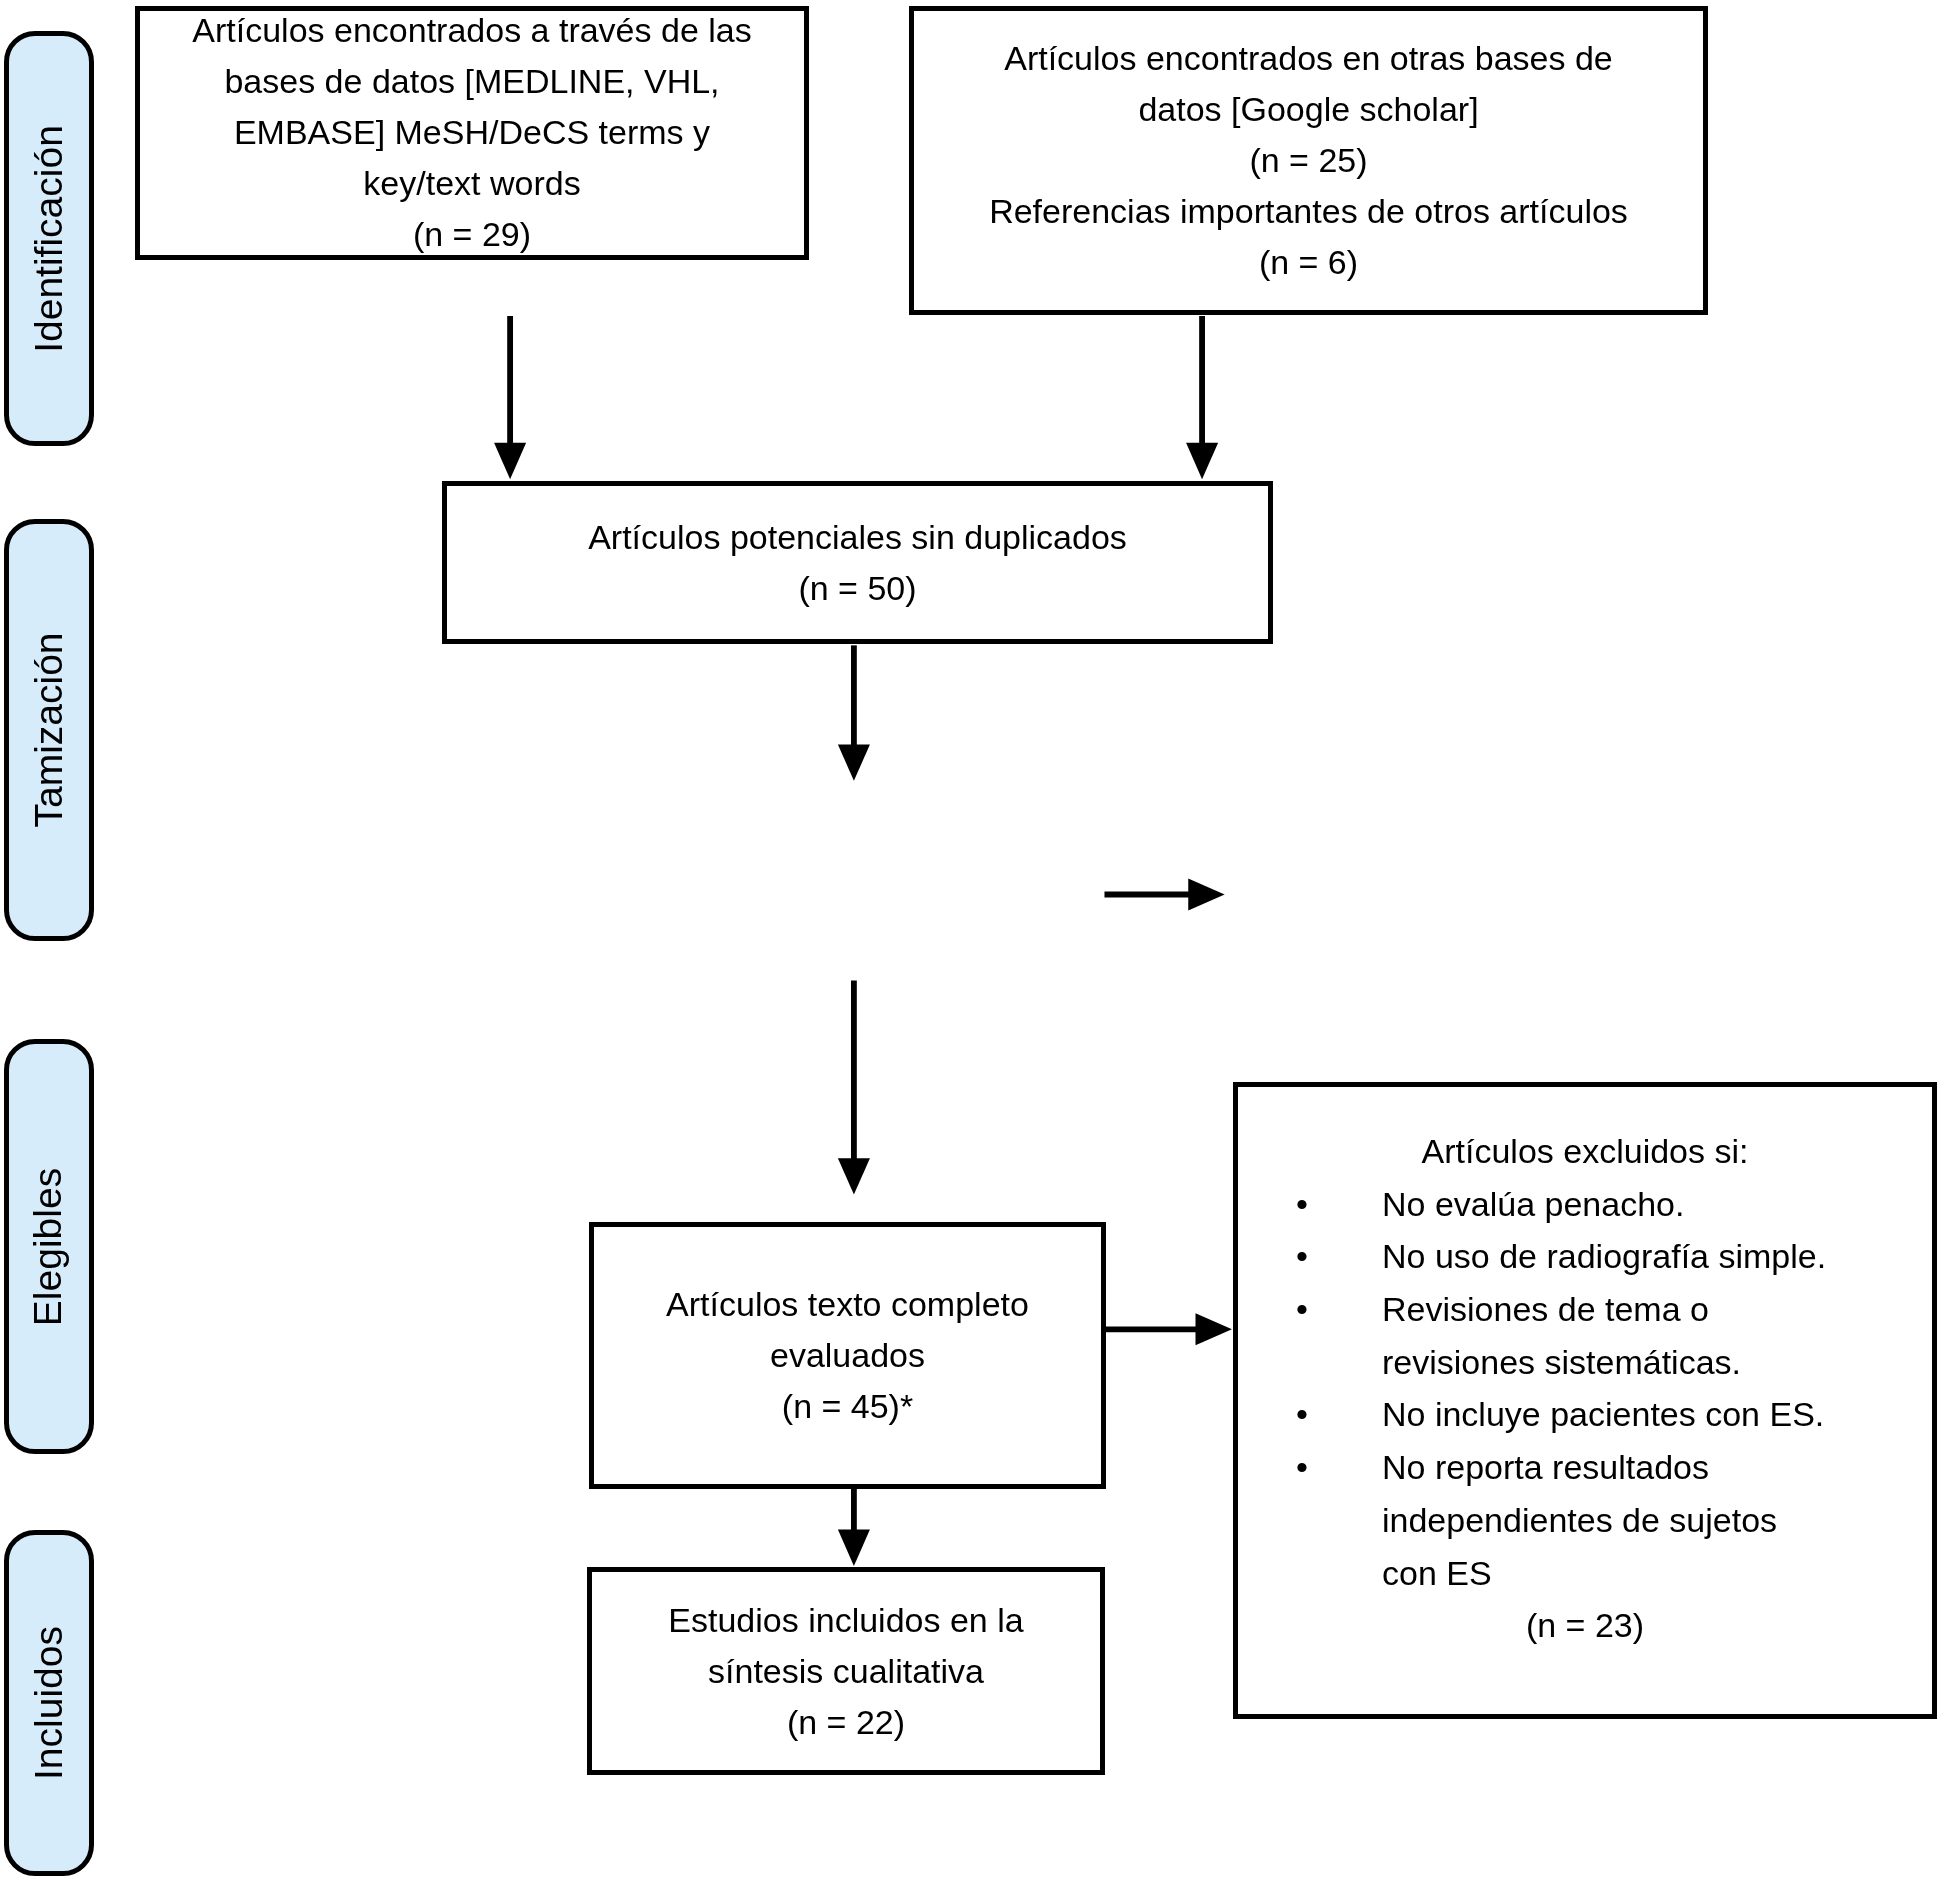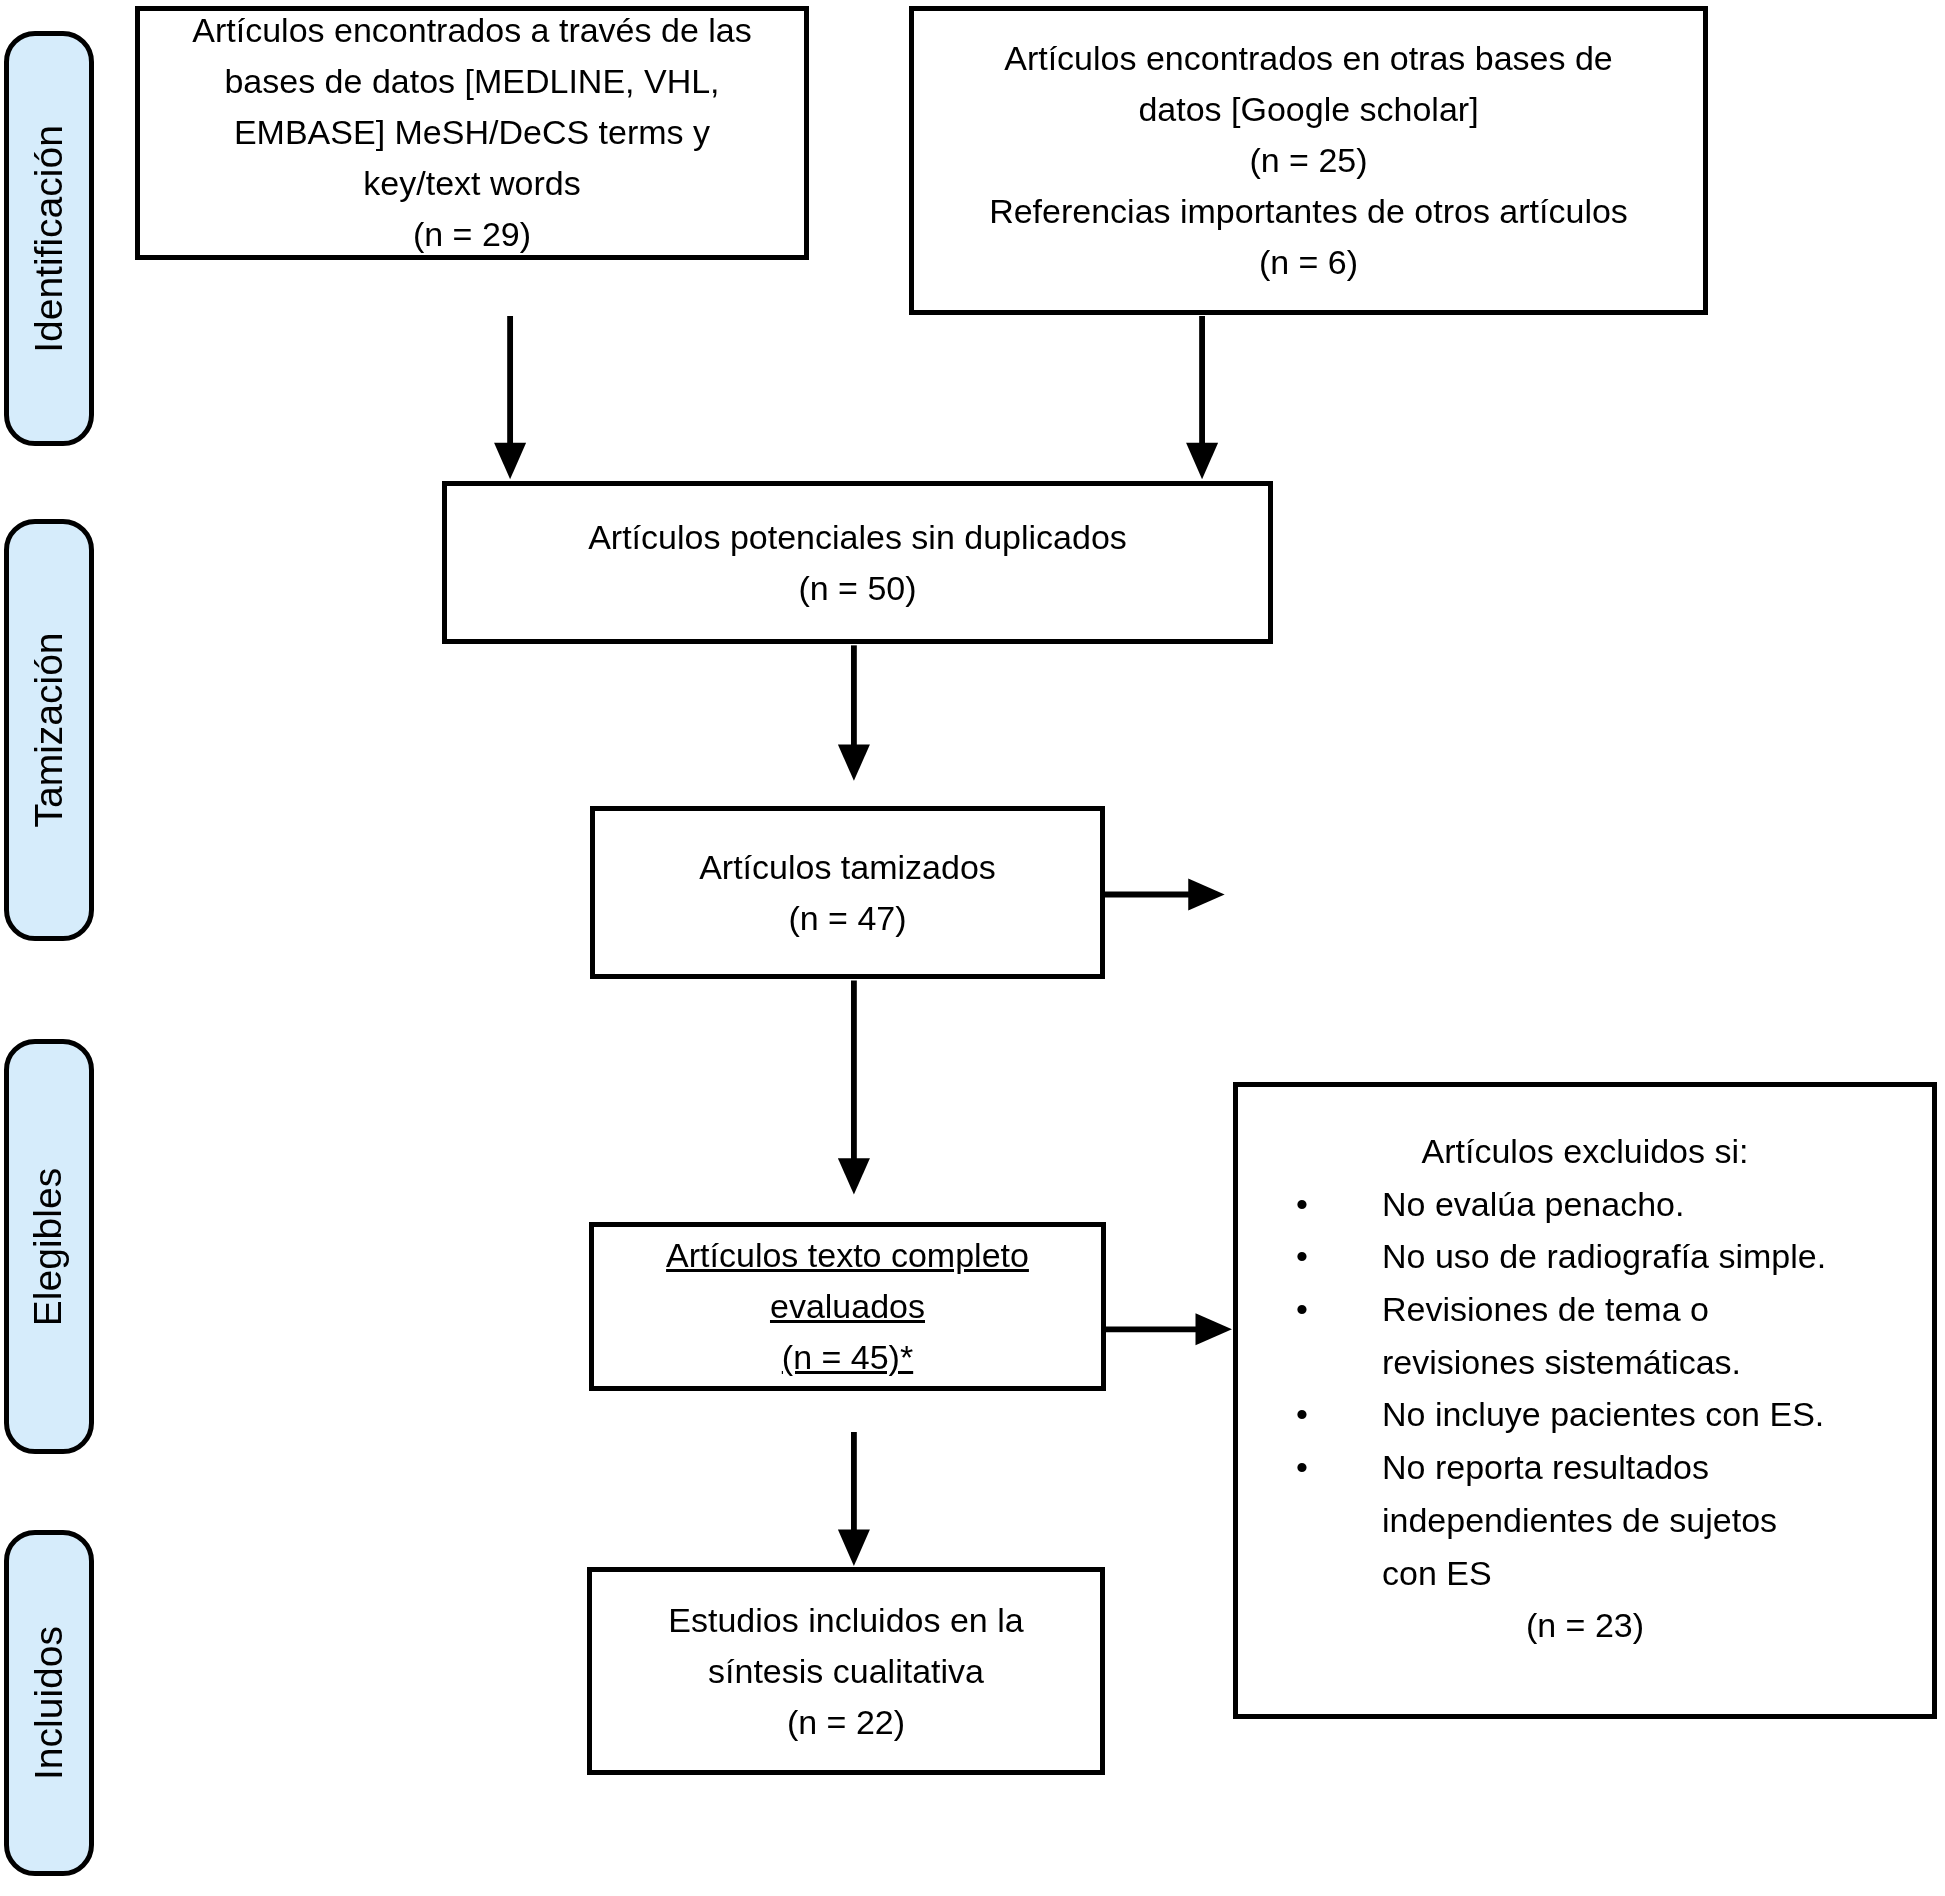--- a/index.html
+++ b/index.html
@@ -48,21 +48,21 @@
     font-size: 34px;
     line-height: 1.5;
   }
   .fbox .box-text { white-space: pre-line; width: 100%; }
 
   #box-sources-db     { left: 135px;  top: 5.8px;    width: 674px;  height: 254px; }
   #box-sources-other  { left: 909px; top: 5.8px;    width: 799px; height: 309px; }
   #box-dedup          { left: 442px;  top: 481px;  width: 831px; height: 163px; }
   #box-screened       { left: 590px;  top: 806px; width: 515px;  height: 173px; }
   #box-excl-screen    { left: 1226px; top: 728px; width: 708px;  height: 306px; }
-  #box-fulltext       { left: 589px;  top: 1222px; width: 517px;  height: 169px; text-decoration: underline; }
+  #box-fulltext       { left: 589px;  top: 1222px; width: 517px;  height: 267px; }
   #box-excl-fulltext  { left: 1233px; top: 1082px; width: 704px;  height: 637px;
                         display: block; padding: 38px 29px 0 29px; line-height: 1.55; }
   #box-included       { left: 587px;  top: 1567px; width: 518px;  height: 208px; }
 
   #box-excl-fulltext .excl-title { text-align: center; }
   #box-excl-fulltext ul { list-style: none; margin: 0; padding: 0; text-align: left; }
   #box-excl-fulltext li {
     position: relative;
     margin-left: 29px;
     padding-left: 86px;
@@ -136,24 +136,20 @@
 (n = 25)
 Referencias importantes de otros artículos
 (n = 6)</div>
   </div>
 
   <div class="fbox" id="box-dedup">
     <div class="box-text">Artículos potenciales sin duplicados
 (n = 50)</div>
   </div>
 
-  <div class="fbox" id="box-screened">
-    <div class="box-text">Artículos tamizados
-(n = 47)</div>
-  </div>
 
 
   <div class="fbox" id="box-fulltext">
     <div class="box-text">Artículos texto completo
 evaluados
 (n = 45)*</div>
   </div>
 
   <div class="fbox" id="box-excl-fulltext">
     <div class="excl-title">Artículos excluidos si:</div>

